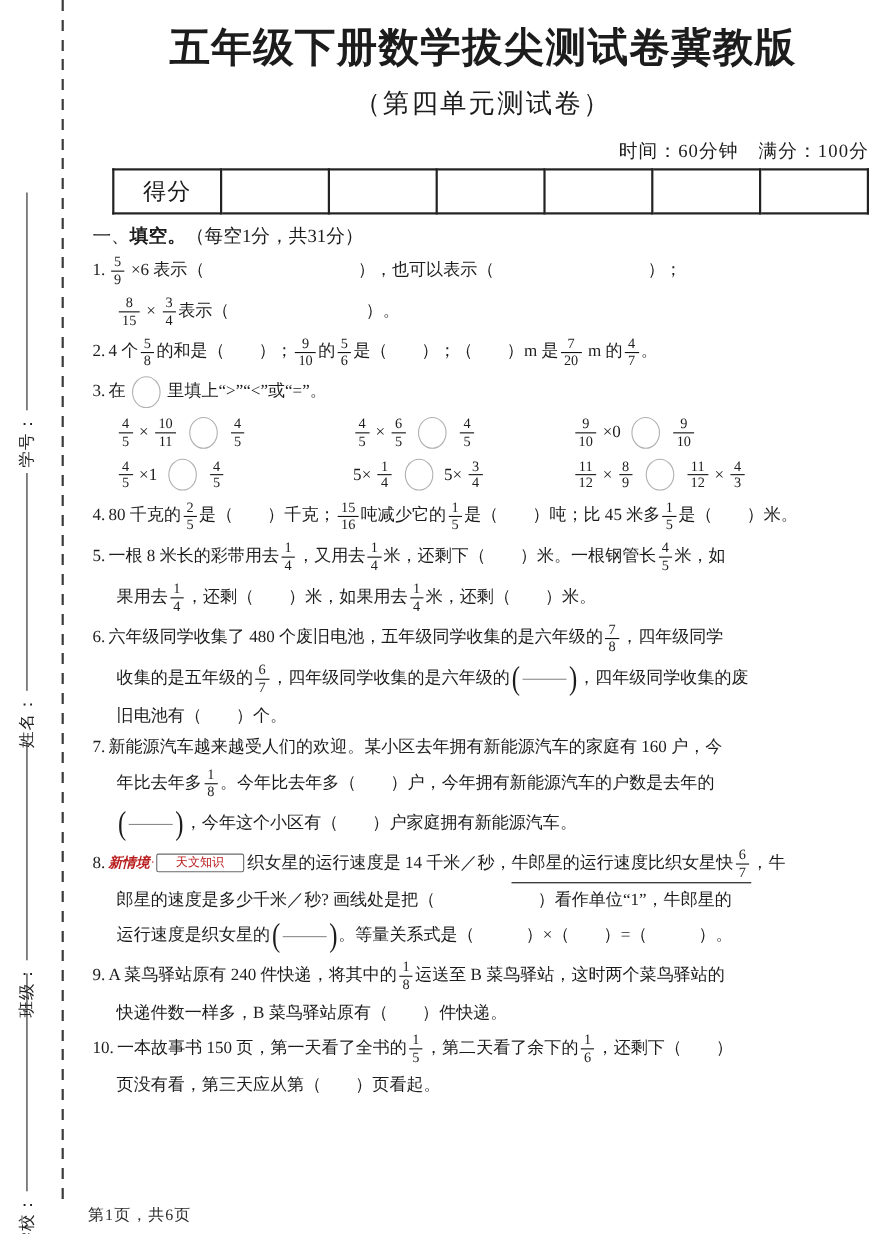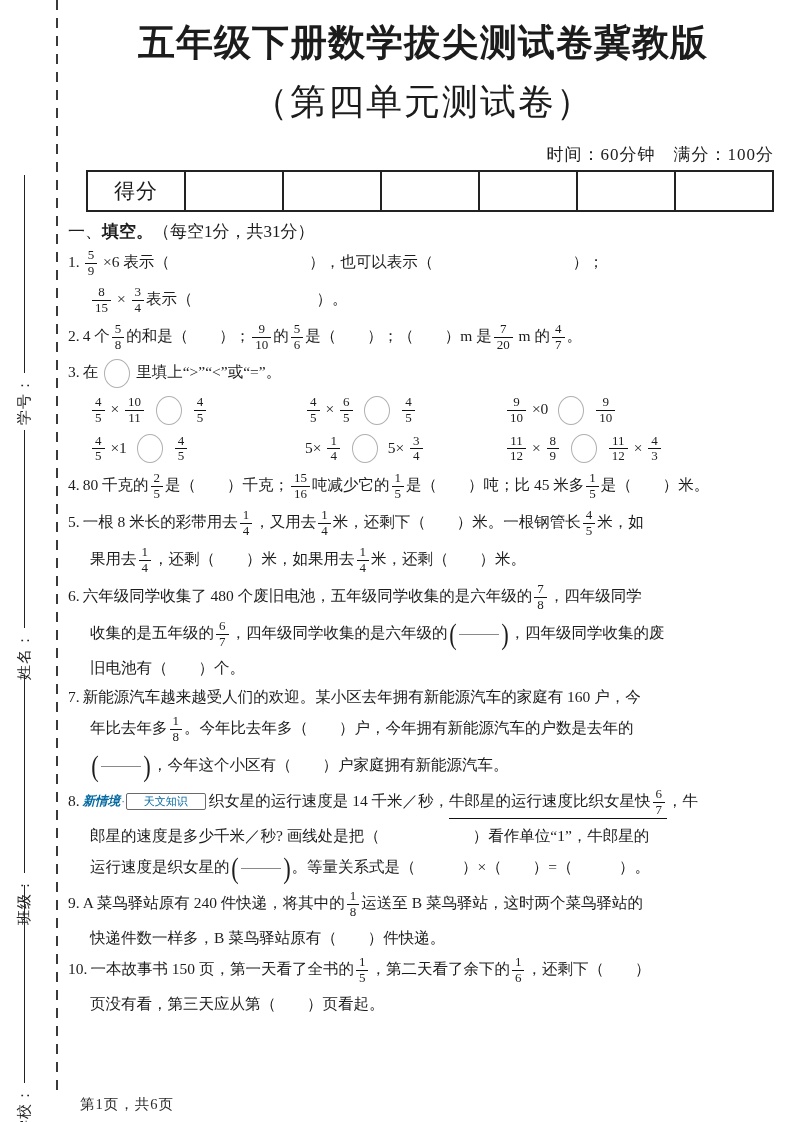--- a/index.html
+++ b/index.html
@@ -23,23 +23,23 @@
     display:flex;align-items:center;
     transform:rotate(-90deg);
     font-size:15px;letter-spacing:1px;color:#222;
     white-space:nowrap;
   }
   .margin-field .blank-line{
     display:inline-block;flex:1 1 auto;height:0;
     border-bottom:1.6px solid #222;margin-left:4px;
   }
   
-  #main{position:absolute;left:68px;top:0;width:710px;}
+  #main{position:absolute;left:84px;top:0;width:710px;}
   #title{margin-top:18px;text-align:center;font-size:37px;font-weight:700;letter-spacing:1px;}
-  #subtitle{margin-top:10px;text-align:center;font-size:36px;font-weight:500;letter-spacing:2px;}
+  #subtitle{margin-top:10px;text-align:center;font-size:24px;font-weight:500;letter-spacing:2px;}
   #meta{margin-top:16px;text-align:right;font-size:17px;padding-right:4px;letter-spacing:1px;}
   
   #score-table{
     border-collapse:collapse;margin:4px 4px 0 18px;width:688px;
     table-layout:fixed;
   }
   #score-table td{
     border:2px solid #222;height:38px;text-align:center;
     font-size:21px;letter-spacing:1px;padding:0;
   }
@@ -67,21 +67,21 @@
     display:inline-block;vertical-align:middle;
     width:24px;height:27px;border:1.5px solid #b0b0b0;border-radius:50%;
     margin:0 6px;background:#fff;
   }
   .fb{display:inline-flex;align-items:center;vertical-align:middle;}
   .fb .fb-paren{font-size:30px;font-weight:400;line-height:1;transform:scaleX(.75);}
   .fb .fb-line{display:inline-block;width:40px;border-top:1.8px solid #8a8a8a;margin:0 1px;}
   .ul{border-bottom:1.6px solid #111;padding-bottom:9px;}
   .badge{
     display:inline-flex;align-items:center;vertical-align:1px;
-    margin-right:3px;color:#0369a1;
+    margin-right:3px;color:#b91c1c;
   }
   .badge .badge-prefix{font-style:italic;font-weight:700;font-size:12.5px;}
   .badge .badge-sep{font-size:11px;margin:0 1px;}
   .badge .badge-box{
     border:1.2px solid #6a6a6a;border-radius:2px;
     font-size:11px;padding:0 17px;line-height:1.45;
   }
   .q-grid{display:grid;grid-template-columns:215px 200px auto;}
   .q-grid .q-cell{padding:4px 0 4px 22px;font-size:15.5px;white-space:nowrap;}
   

